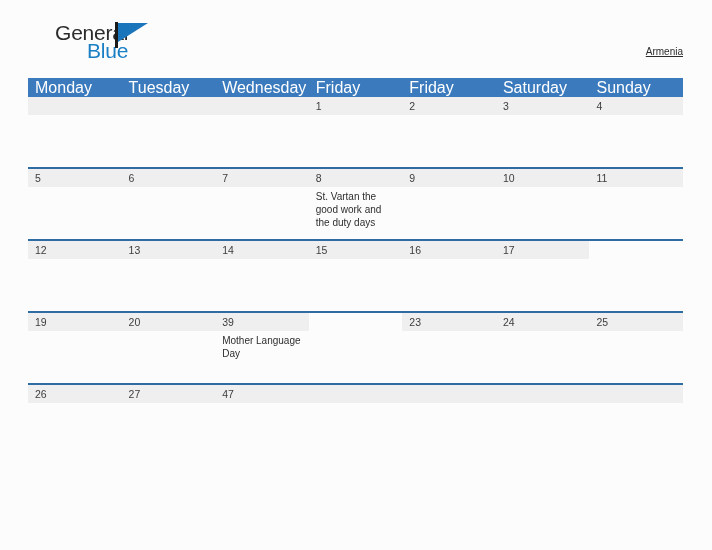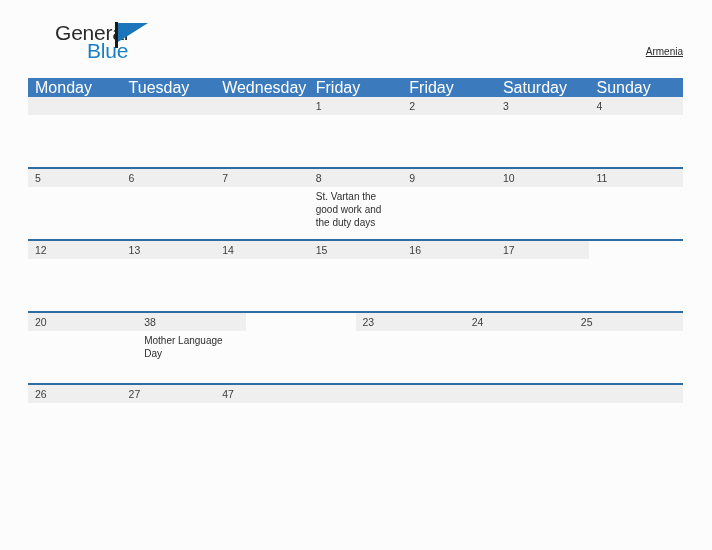--- a/index.html
+++ b/index.html
@@ -268,25 +268,29 @@
         <div class="day-cell">
           <div class="day-number">17</div>
           <div class="day-body"></div>
         </div>
         <div class="day-cell">
           <div class="day-body"></div>
         </div>
       </div>
       <div class="week-row h-main">
         <div class="day-cell">
+          <div class="day-number">19</div>
+          <div class="day-body"></div>
+        </div>
+        <div class="day-cell">
           <div class="day-number">20</div>
           <div class="day-body"></div>
         </div>
         <div class="day-cell">
-          <div class="day-number">38</div>
+          <div class="day-number">39</div>
           <div class="day-body">Mother Language Day</div>
         </div>
         <div class="day-cell">
           <div class="day-body"></div>
         </div>
         <div class="day-cell">
           <div class="day-number">23</div>
           <div class="day-body"></div>
         </div>
         <div class="day-cell">

